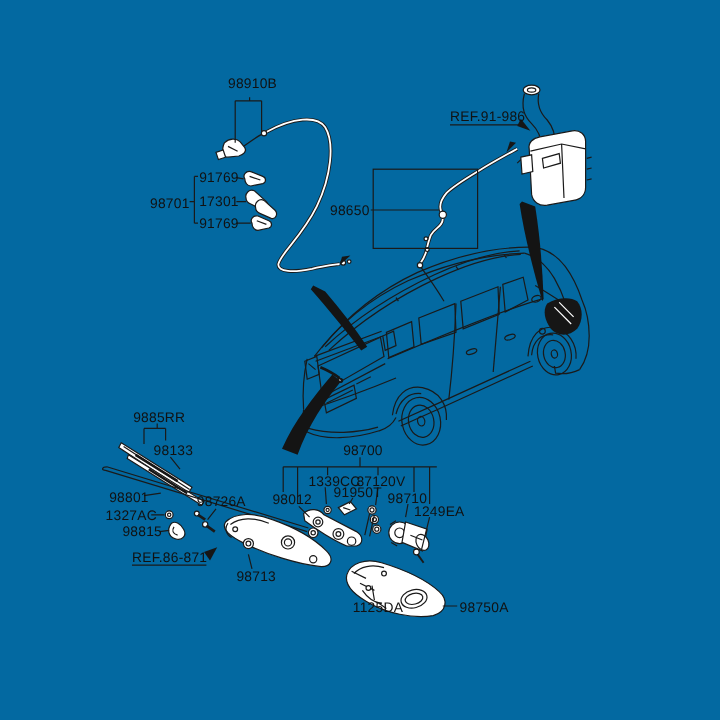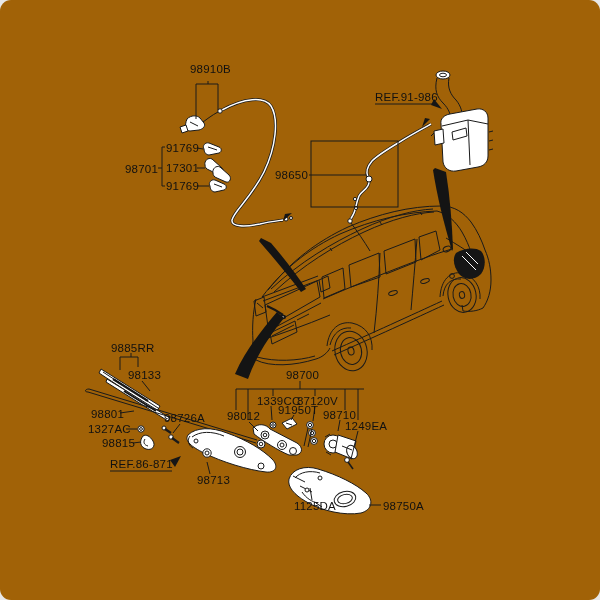--- a/index.html
+++ b/index.html
@@ -1,18 +1,18 @@
 <!DOCTYPE html>
 <html><head>
 <meta charset="utf-8">
 <style>
   html,body{margin:0;padding:0;background:#e8e8e8;}
   .stage{
-    position:relative;width:600px;height:600px;background:#a16207;
-    font-family:"Liberation Sans", sans-serif;overflow:hidden;border-radius:11px;
+    position:relative;width:600px;height:600px;background:#0369a1;
+    font-family:"Liberation Sans", sans-serif;overflow:hidden;
   }
   svg{display:block;}
   .lbl{
     font-family:"Liberation Sans", sans-serif;
     font-size:11.5px;fill:#111;letter-spacing:0.2px;
   }
   .thin{stroke:#1a1a1a;stroke-width:1;fill:none;}
   .part{stroke:#1a1a1a;stroke-width:1;fill:#ffffff;}
   .partline{stroke:#1a1a1a;stroke-width:1;fill:none;}
   .tube-o{stroke:#1a1a1a;stroke-width:3;fill:none;}

